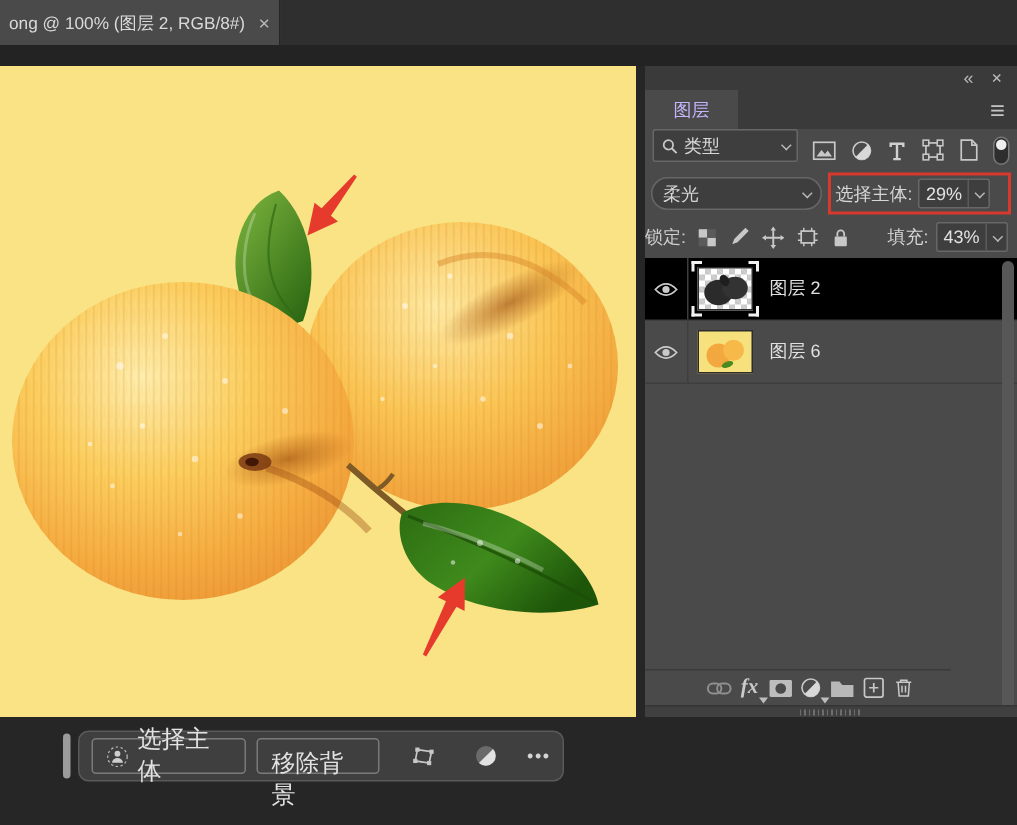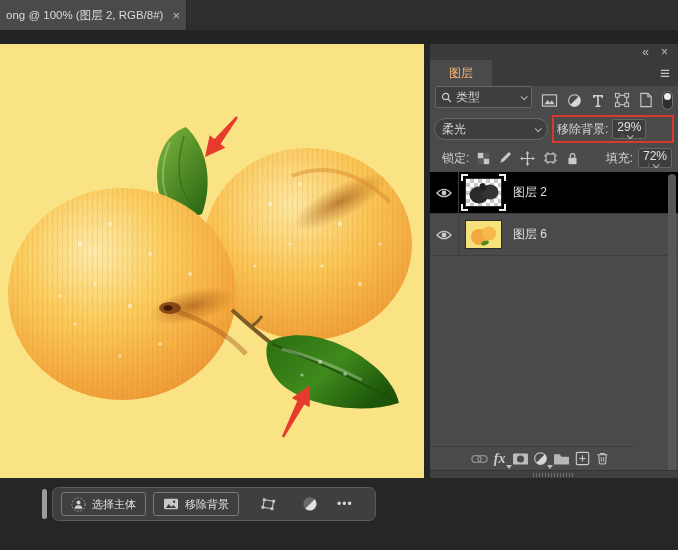--- a/index.html
+++ b/index.html
@@ -19,46 +19,46 @@
   .canvas { position:absolute; left:0; top:44px; width:424px; height:434px; overflow:hidden; }
 
   
   .panel { position:absolute; left:430px; top:44px; width:248px; height:434px; background:#4a4a4a;
            color:#d6d6d6; font-size:12px; }
   .panel-chrome { position:absolute; left:0; top:0; width:248px; height:16px; background:#3a3a3a;
                   display:flex; justify-content:flex-end; align-items:center; gap:12px; padding-right:10px; }
   .pc-ic { color:#bdbdbd; font-size:12px; line-height:12px; cursor:pointer; }
   .panel-tabs { position:absolute; left:0; top:16px; width:248px; height:26px; background:#3a3a3a; display:flex; }
   .panel-tab { width:62px; height:26px; background:#4a4a4a; display:flex; align-items:center;
-               justify-content:center; color:#fdba74; }
+               justify-content:center; color:#c4b5fd; }
   .panel-menu { margin-left:auto; margin-right:8px; align-self:center; color:#c4c4c4; font-size:17px;
                 line-height:17px; cursor:pointer; }
 
   .filter-row { position:absolute; left:0; top:42px; width:248px; height:28px; display:flex; }
   .search-box { margin-left:5px; width:97px; height:22px; background:#3e3e3e; border:1px solid #676767;
                 border-radius:2px; display:flex; align-items:center; padding:0 5px; gap:4px; }
   .filter-ics { display:flex; align-items:center; margin-left:auto; margin-right:5px; gap:9px; }
   .chv { display:inline-block; width:5px; height:5px; border-right:1.5px solid #b8b8b8;
          border-bottom:1.5px solid #b8b8b8; transform:rotate(45deg) translateY(-1px); }
   .search-box .chv { margin-left:auto; }
 
   .blend-row { position:absolute; left:0; top:70px; width:248px; height:30px; }
   .blend-select { position:absolute; left:4px; top:4px; width:114px; height:22px; background:#3e3e3e;
                   border:1px solid #676767; border-radius:11px; display:flex; align-items:center; padding:0 7px; }
   .blend-select .chv { margin-left:auto; }
   .opacity-box { position:absolute; left:122px; top:1px; width:122px; height:28px; border:2px solid #d8392e;
                  display:flex; align-items:center; padding:0 3px; gap:4px; }
   .valbox { display:flex; align-items:center; height:20px; background:#3e3e3e; border:1px solid #676767;
-            border-radius:2px;flex-direction:column; }
+            border-radius:2px; }
   .valbox .val { padding:0 4px; font-size:12px; color:#e2e2e2; }
   .vb-chv { width:14px; height:100%; border-left:1px solid #5a5a5a; display:flex; align-items:center;
             justify-content:center; }
 
   .lock-row { position:absolute; left:0; top:100px; width:248px; height:28px; display:flex;
-              align-items:center; gap:8px; padding-left:12px; }
+              align-items:center; gap:8px; padding-left:0; }
   .lock-label { color:#cfcfcf; }
   .fill-wrap { margin-left:auto; margin-right:6px; display:flex; align-items:center; gap:5px; }
 
   .layer-list { position:absolute; left:0; top:128px; width:248px; }
   .layer-row { position:relative; width:248px; height:42px; background:#4a4a4a;
                border-bottom:1px solid #3e3e3e; display:flex; align-items:center; cursor:pointer; }
   .layer-row.selected { background:#000000; }
   .eye-cell { width:29px; display:flex; justify-content:center; align-items:center; align-self:stretch;
               border-right:1px solid #3e3e3e; }
   .thumb-wrap { position:relative; margin-left:6px; width:37px; height:29px; }
@@ -90,22 +90,22 @@
   .grip-dots { width:42px; height:4px;
                background-image:repeating-linear-gradient(90deg,#6e6e6e 0 1px,transparent 1px 3px); }
 
   
   .bottom-area { position:absolute; left:0; top:478px; width:678px; height:72px; background:#262626; }
   .tb-handle { position:absolute; left:42px; top:11px; width:5px; height:30px; background:#9b9b9b;
                border-radius:2.5px; cursor:grab; }
   .taskbar { position:absolute; left:52px; top:9px; width:324px; height:34px; background:#3f3f3f;
              border:1px solid #5a5a5a; border-radius:7px; display:flex; align-items:center; padding:0 8px; }
   .tb-btn { height:24px; border:1px solid #7a7a7a; border-radius:3px; display:flex; align-items:center;
-            gap:6px; padding:0 9px; color:#e3e3e3; font-size:11px; cursor:pointer; background:transparent; }
-  .tb-btn + .tb-btn { margin-left:7px; }
+            gap:6px; padding:0 9px; color:#e3e3e3; font-size:16px; cursor:pointer; background:transparent; }
+  .tb-btn + .tb-btn { margin-left:7px;flex-direction:column; }
   .tb-ic { width:30px; display:flex; justify-content:center; align-items:center; cursor:pointer; }
   .tb-more { color:#d5d5d5; font-size:12px; letter-spacing:1px; cursor:pointer; }
   .tb-group { margin-left:14px; display:flex; align-items:center; gap:12px; }
 
   svg { display:block; }
 </style>
 </head>
 <body>
 
 <div class="ps-root">
@@ -263,21 +263,21 @@
         </div>
       </div>
     </div>
 
     <div class="blend-row">
       <div class="blend-select">
         <span>柔光</span>
         <span class="chv"></span>
       </div>
       <div class="opacity-box">
-        <span>移除背景:</span>
+        <span>选择主体:</span>
         <div class="valbox">
           <span class="val">29%</span>
           <span class="vb-chv">
               <span class="chv"></span>
             </span>
         </div>
       </div>
     </div>
 
     <div class="lock-row">
@@ -299,21 +299,21 @@
         <rect x="3.5" y="3.5" width="10" height="9" fill="none" stroke="#c8c8c8" stroke-width="1.3"></rect>
         <path d="M1 5.5 H3.5 M1 10.5 H3.5 M13.5 5.5 H16 M13.5 10.5 H16 M5.5 1 V3.5 M11.5 1 V3.5 M5.5 12.5 V15 M11.5 12.5 V15" stroke="#c8c8c8" stroke-width="1.1"></path>
       </svg>
       <svg width="13" height="15" viewBox="0 0 16 17">
         <rect x="3" y="7.5" width="10" height="8" rx="1" fill="#c8c8c8"></rect>
         <path d="M5.2 7.5 V5.2 a2.8 2.8 0 0 1 5.6 0 V7.5" fill="none" stroke="#c8c8c8" stroke-width="1.5"></path>
       </svg>
       <div class="fill-wrap">
         <span>填充:</span>
         <div class="valbox">
-          <span class="val">72%</span>
+          <span class="val">43%</span>
           <span class="vb-chv">
               <span class="chv"></span>
             </span>
         </div>
       </div>
     </div>
 
     <div class="layer-list">
       <div class="layer-row selected">
         <div class="eye-cell">

